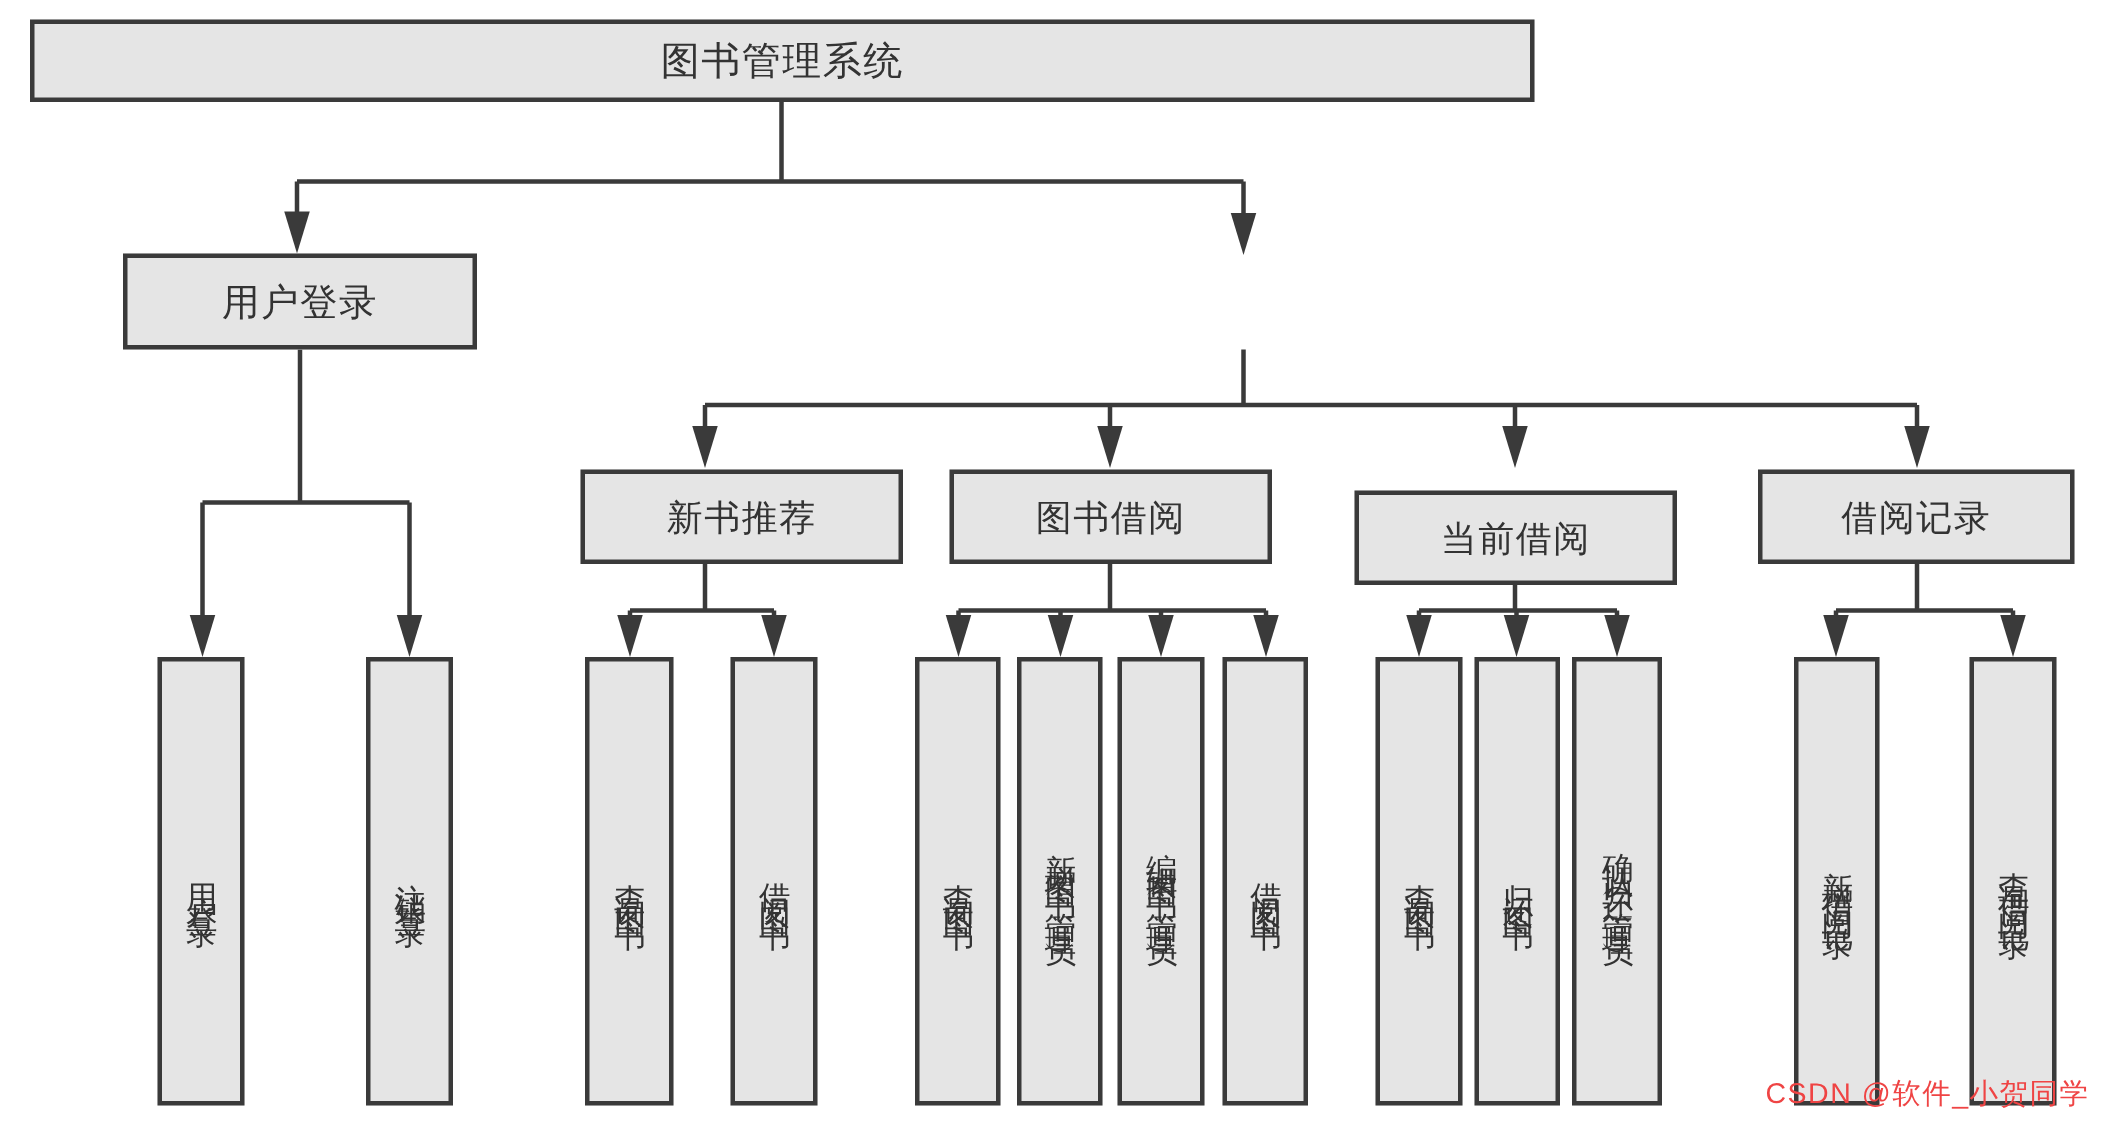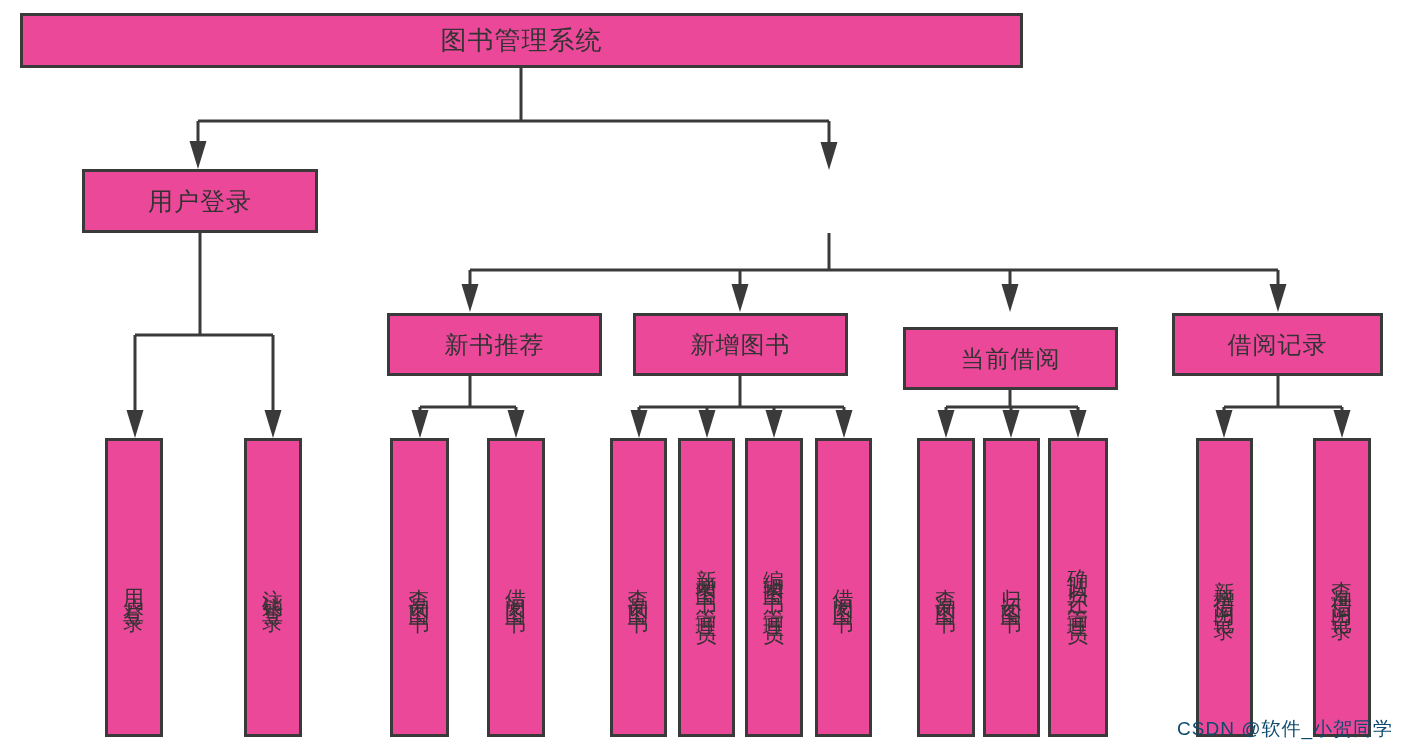--- a/index.html
+++ b/index.html
@@ -10,21 +10,21 @@
     background: #ffffff;
     font-family: "Liberation Sans", sans-serif;
     color: #333333;
     overflow: hidden;
   }
   .wires { position: absolute; left: 0; top: 0; }
   .box {
     position: absolute;
     box-sizing: border-box;
     border: 3px solid #3a3a3a;
-    background: #ec4899;
+    background: #e5e5e5;
     display: flex;
     align-items: center;
     justify-content: center;
     text-align: center;
   }
   .hbox { letter-spacing: 1px; }
   .hbox.lv1 { font-size: 26px; }
   .hbox.lv2 { font-size: 25px; }
   .hbox.lv3 { font-size: 24px; }
   .vbox {
@@ -35,21 +35,21 @@
     line-height: 1.1;
     top: 438px;
     height: 299px;
   }
   .watermark {
     position: absolute;
     right: 12px;
     bottom: 5px;
     font-size: 19px;
     letter-spacing: 1px;
-    color: #0c4a6e;
+    color: #ef4444;
   }
 </style>
 </head>
 <body>
 
 <div class="stage">
 
   <svg class="wires" width="1405" height="747" viewBox="0 0 1405 747">
     <g stroke="#3a3a3a" stroke-width="3" fill="none">
       <path d="M521 68 V121 M198 121 H829 M198 121 V150 M829 121 V151"></path>
@@ -81,21 +81,21 @@
       <polygon points="1215.5,410 1232.5,410 1224,438"></polygon>
       <polygon points="1333.5,410 1350.5,410 1342,438"></polygon>
     </g>
   </svg>
 
   <div class="box hbox lv1" style="left:20px; top:13px; width:1003px; height:55px;">图书管理系统</div>
 
   <div class="box hbox lv2" style="left:82px; top:169px; width:236px; height:64px;">用户登录</div>
 
   <div class="box hbox lv3" style="left:363px; top:313px; width:215px; height:63px;margin-left:24px;">新书推荐</div>
-  <div class="box hbox lv3" style="left:633px; top:313px; width:215px; height:63px;">新增图书</div>
+  <div class="box hbox lv3" style="left:633px; top:313px; width:215px; height:63px;">图书借阅</div>
   <div class="box hbox lv3" style="left:903px; top:327px; width:215px; height:63px;">当前借阅</div>
   <div class="box hbox lv3" style="left:1172px; top:313px; width:211px; height:63px;">借阅记录</div>
 
   <div class="box vbox" style="left:105px; width:58px;">用户登录</div>
   <div class="box vbox" style="left:244px; width:58px;">注销登录</div>
 
   <div class="box vbox" style="left:390px; width:59px;">查询图书</div>
   <div class="box vbox" style="left:487px; width:58px;">借阅图书</div>
 
   <div class="box vbox" style="left:610px; width:57px;">查询图书</div>

